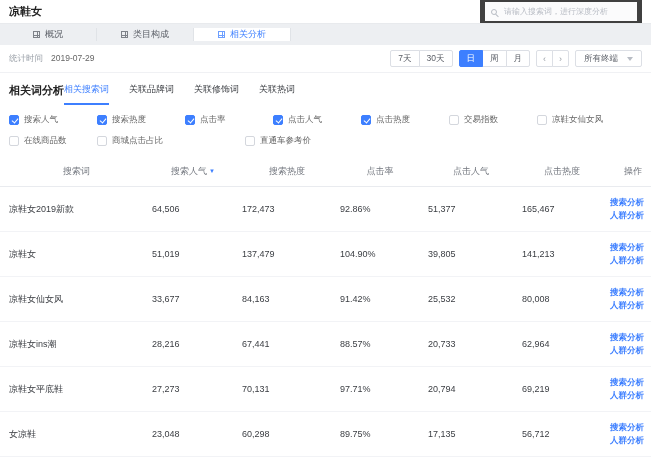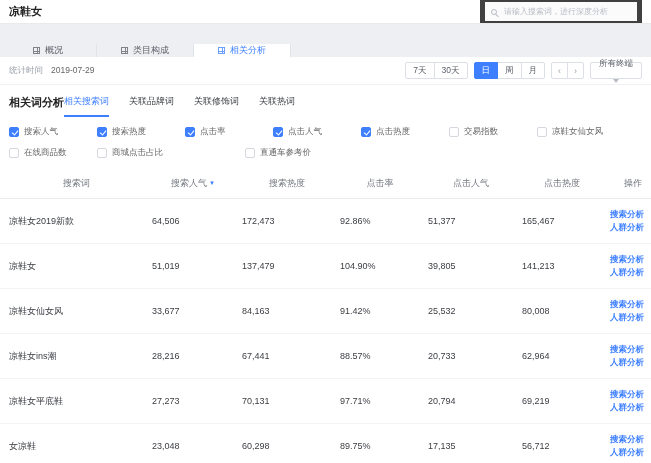--- a/index.html
+++ b/index.html
@@ -15,42 +15,42 @@
   
   .topbar { height:23px; flex:none; background:#fff; display:flex; align-items:center; justify-content:space-between; padding:0 9px; }
   .page-title { font-size:11px; font-weight:bold; color:#222; }
   .searchbox { display:flex; align-items:center; gap:5px; width:162px; height:29px; border:5px solid #404040; border-radius:3px; background:#fbfbfc; padding:0 6px; }
   .searchbox input { border:none; outline:none; background:transparent; font-size:8px; color:#666; width:100%; font-family:inherit; }
   .searchbox input::placeholder { color:#b8bcc4; }
   .search-ico { width:6px; height:6px; border:1px solid #b8bcc4; border-radius:50%; position:relative; flex:none; }
   .search-ico::after { content:""; position:absolute; width:4px; height:1px; background:#b8bcc4; right:-3px; bottom:-2px; transform:rotate(45deg); }
 
   
-  .tabbar { height:34px; flex:none; background:#edeff2; display:flex; align-items:flex-end; border-top:1px solid #e8eaed; }
+  .tabbar { height:22px; flex:none; background:#edeff2; display:flex; align-items:center; border-top:1px solid #e8eaed; }
   .tab { width:97px; display:flex; align-items:center; justify-content:center; gap:5px; font-size:9px; color:#5a5e66; border-right:1px solid #e0e3e7; cursor:default; }
   .tab.active { background:#fff; color:#3d7fff; }
   .tab-ico { width:7px; height:7px; border:1px solid currentColor; position:relative; opacity:.75; flex:none; }
   .tab-ico::before { content:""; position:absolute; left:0; right:0; top:2.5px; height:1px; background:currentColor; }
   .tab-ico::after { content:""; position:absolute; top:0; bottom:0; left:2.5px; width:1px; background:currentColor; }
 
   .content { background:#fff; flex:1; display:flex; flex-direction:column; overflow:hidden; }
 
   
   .toolbar { flex:none; display:flex; align-items:center; justify-content:space-between; padding:5px 9px; border-bottom:1px solid #f0f1f4; }
   .stat-time { font-size:8.5px; color:#9aa0a8; }
   .stat-time .date { color:#666; margin-left:8px; }
   .controls { display:flex; align-items:center; gap:6px; }
   .seg { display:flex; }
   .btn { display:inline-flex; align-items:center; justify-content:center; height:17px; padding:0 7px; border:1px solid #dcdfe5; border-radius:2px; background:#fff; font-size:8.5px; color:#5a5e66; cursor:default; }
   .seg .btn { border-radius:0; margin-left:-1px; }
   .seg .btn:first-child { border-radius:2px 0 0 2px; margin-left:0; }
   .seg .btn:last-child { border-radius:0 2px 2px 0; }
   .btn.primary { background:#3d7fff; border-color:#3d7fff; color:#fff; position:relative; z-index:1; }
   .btn.sq { width:17px; padding:0; color:#9aa0a8; font-size:9px; }
-  .btn.dropdown { gap:9px; padding:0 8px;flex-direction:column; }
+  .btn.dropdown { gap:9px; padding:0 8px; }
   .caret { width:0; height:0; border-left:3px solid transparent; border-right:3px solid transparent; border-top:4px solid #b8bcc4; }
 
   
   .section-head { flex:none; display:flex; align-items:flex-end; padding:10px 9px 0; }
   .section-title { font-size:11px; font-weight:bold; color:#222; padding-bottom:7px; }
   .subtabs { display:flex; gap:20px; }
   .subtab { font-size:9px; color:#3a3d42; padding-bottom:7px; border-bottom:2px solid transparent; cursor:default; }
   .subtab.active { color:#3d7fff; border-bottom-color:#3d7fff; }
 
   

